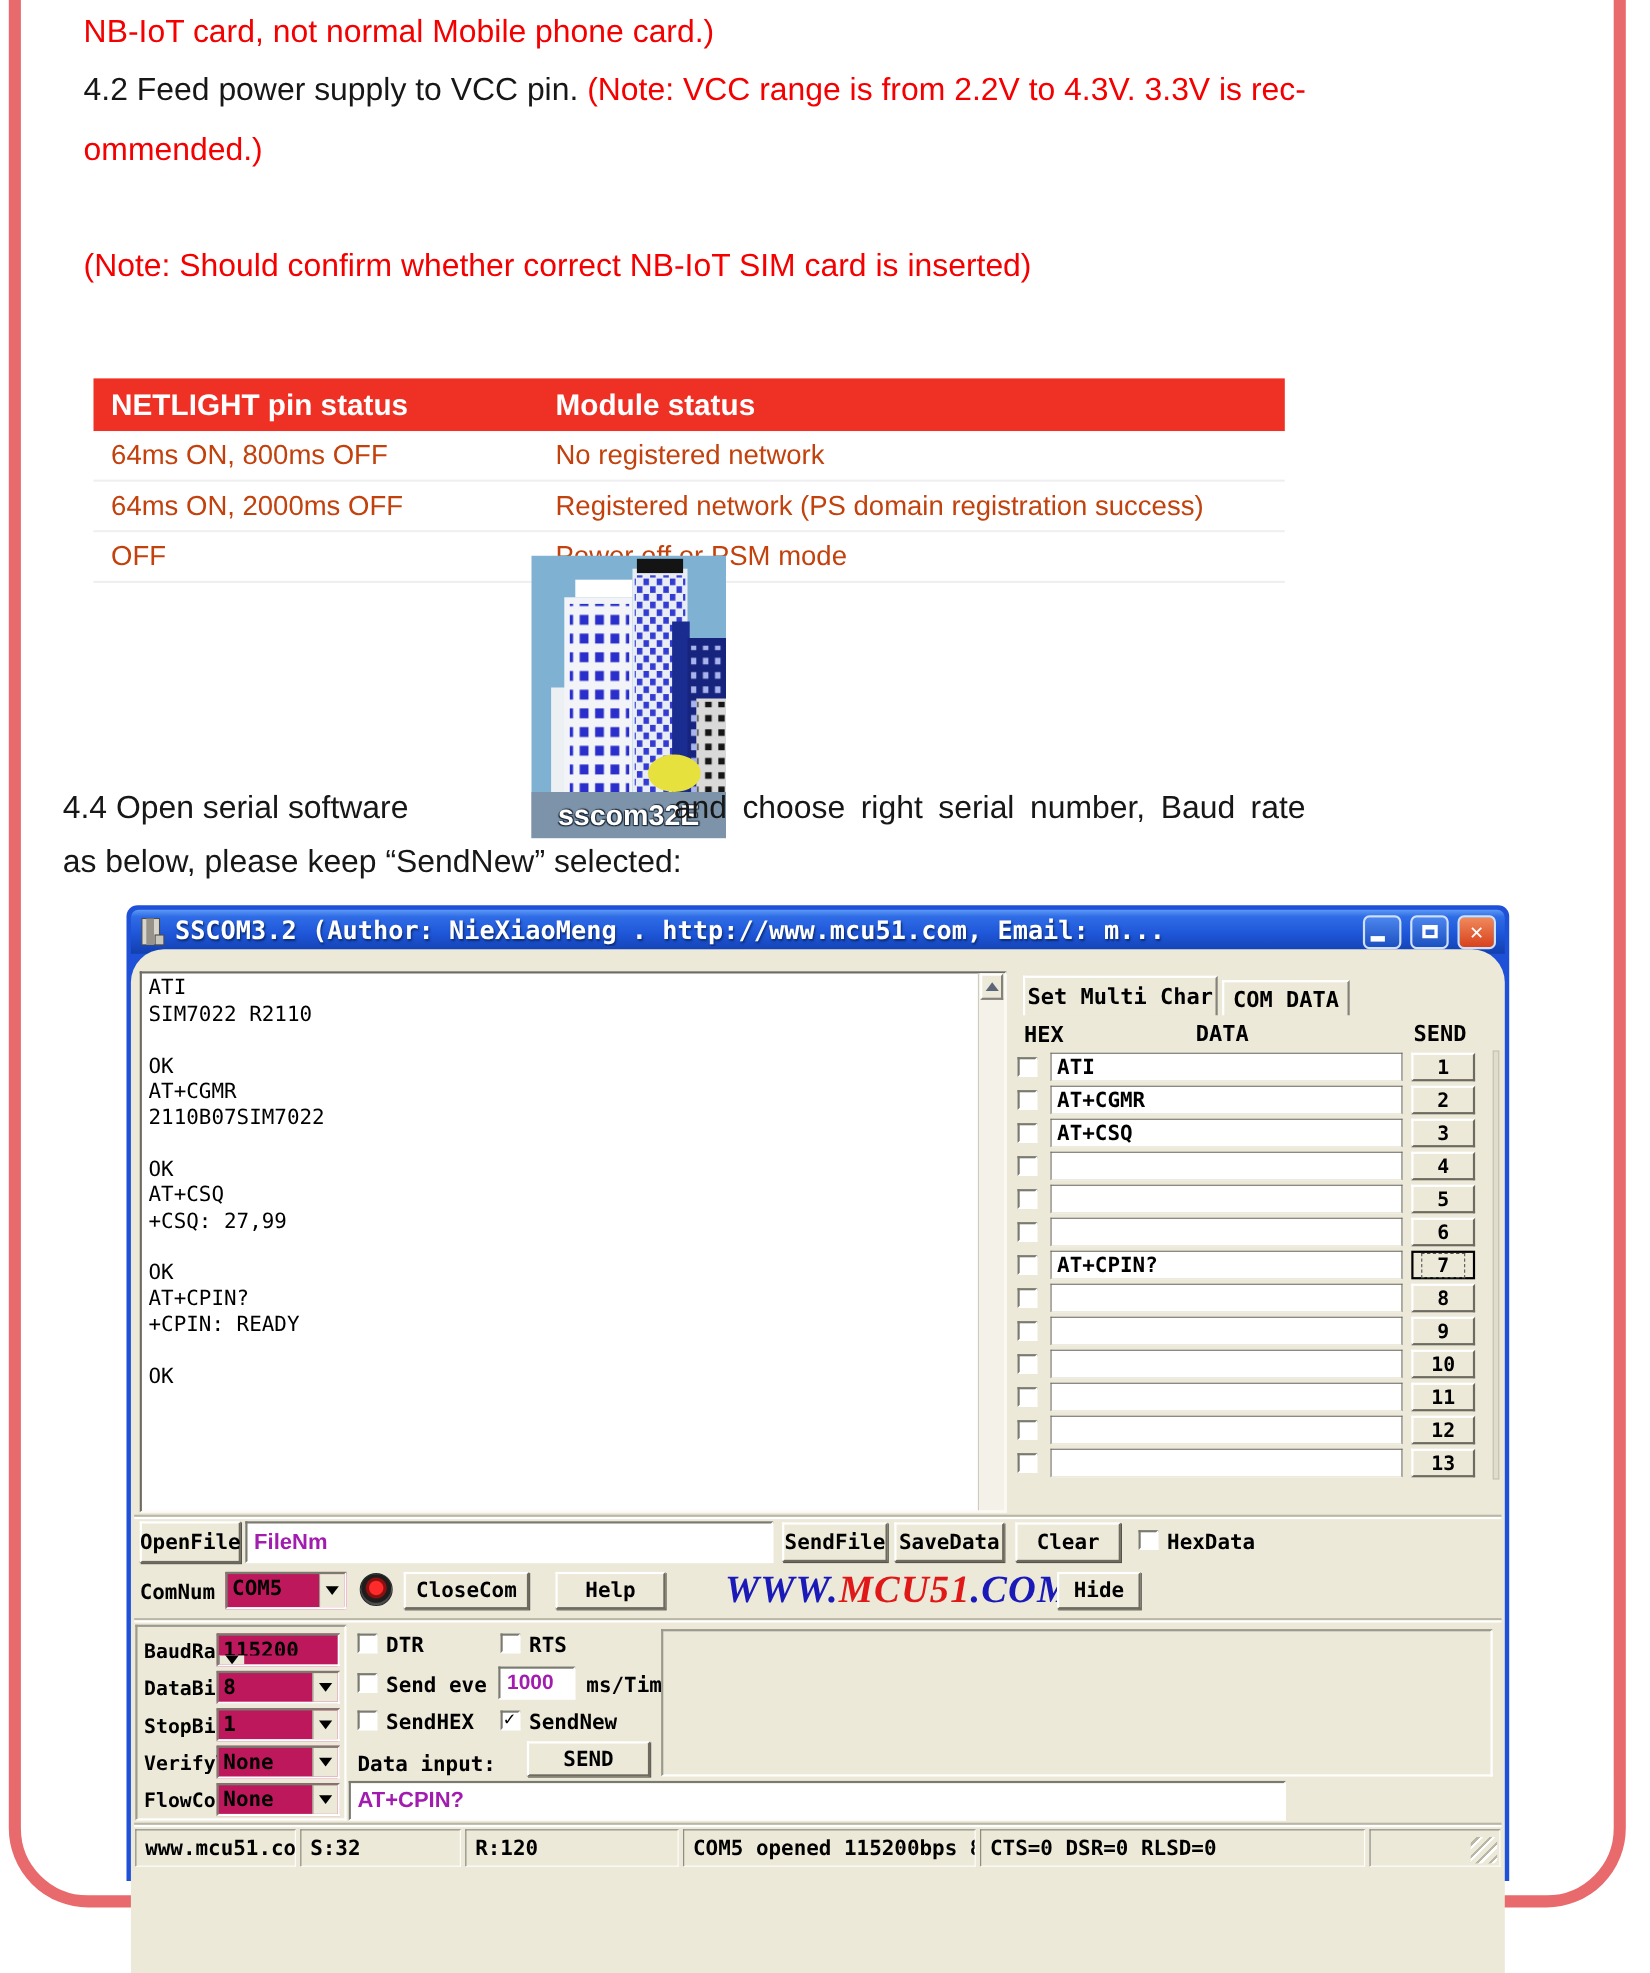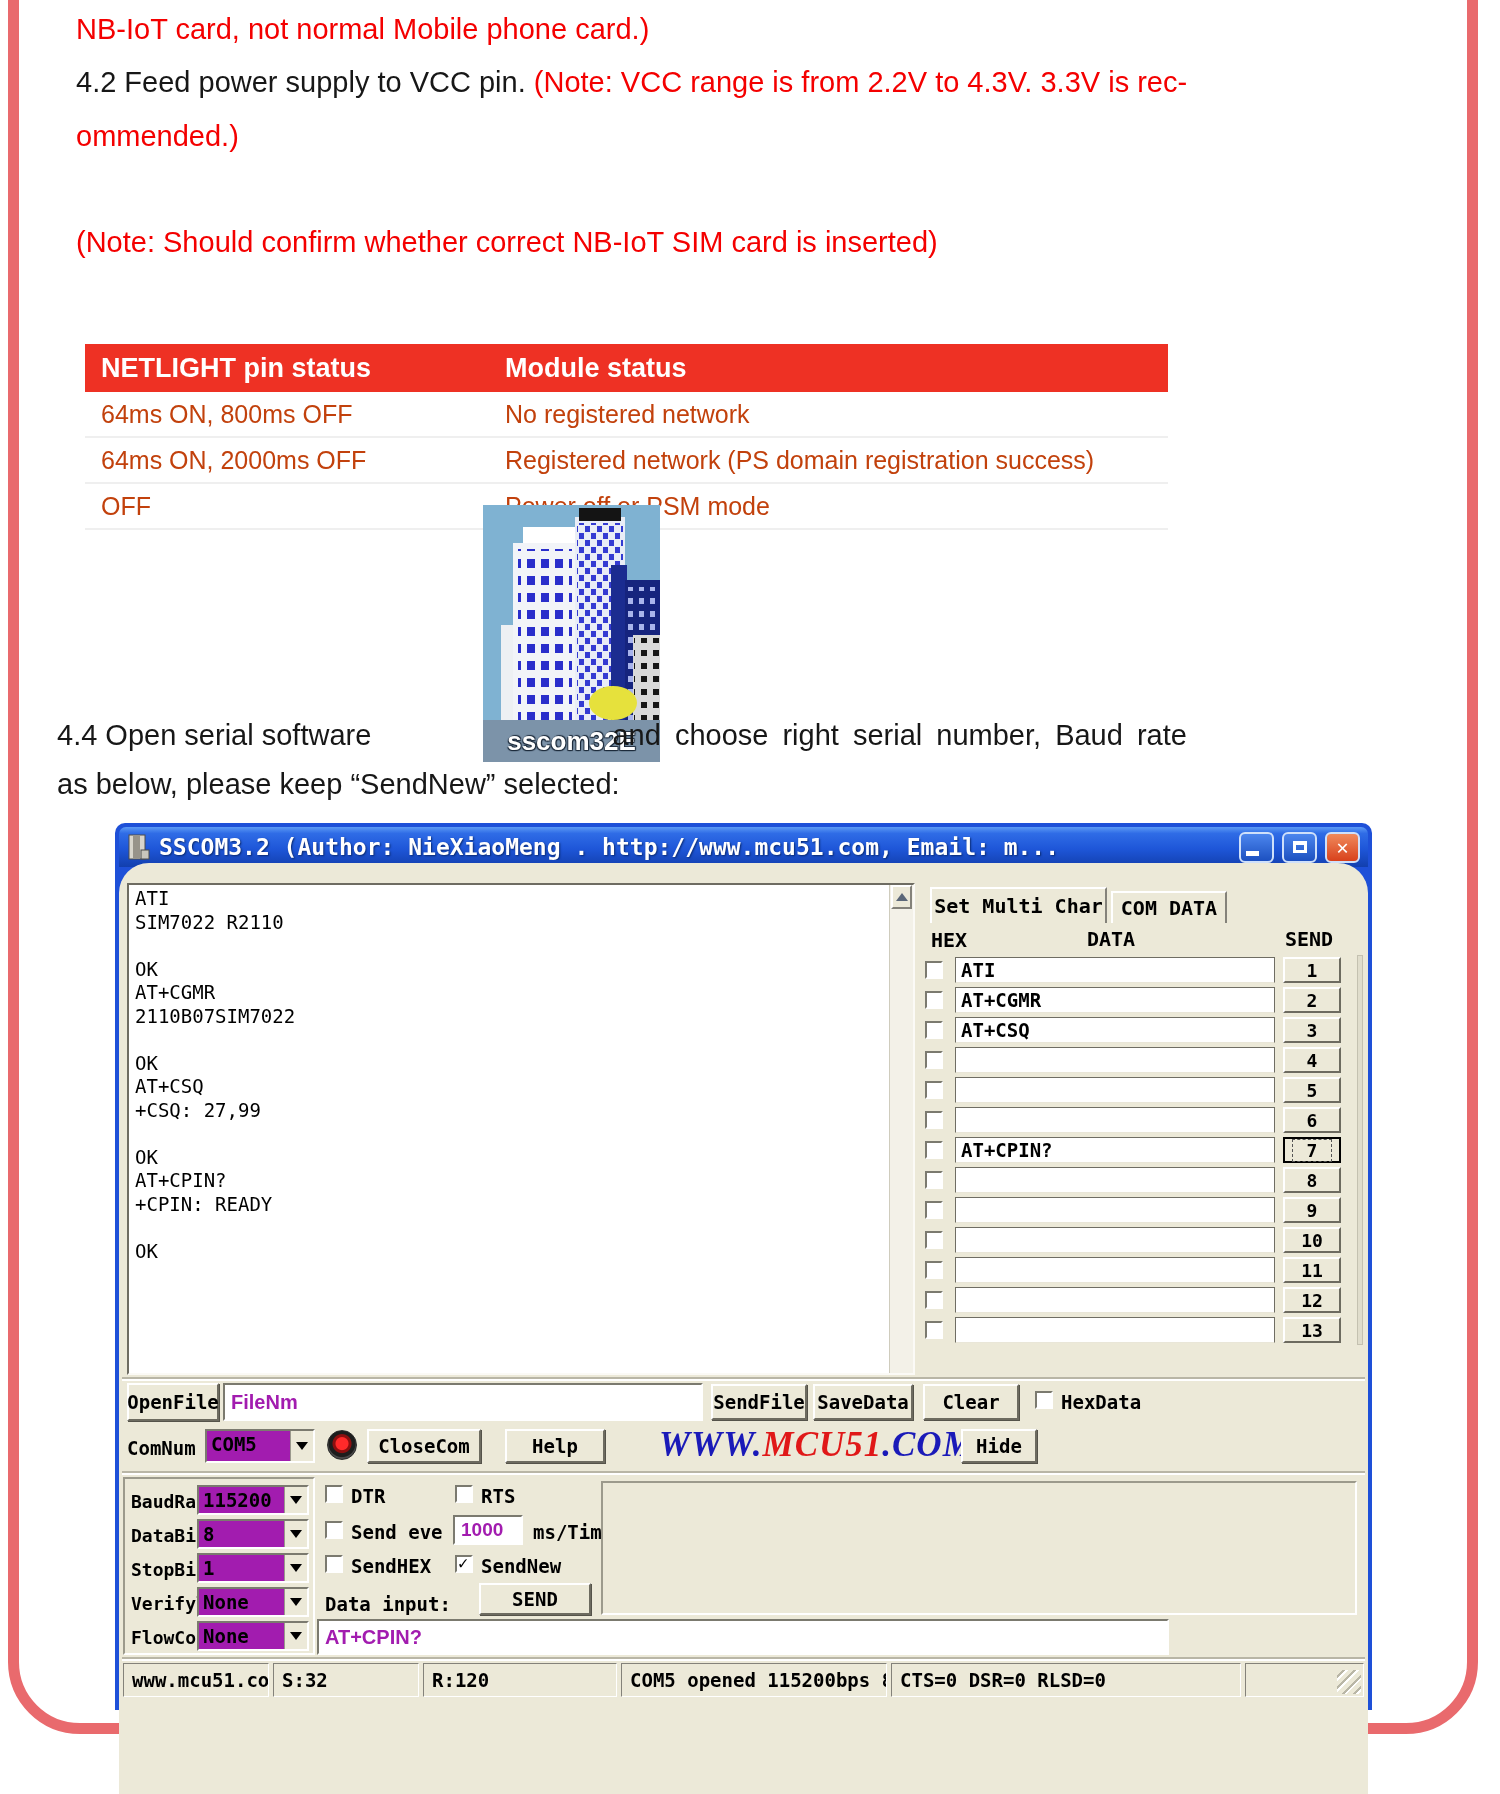--- a/index.html
+++ b/index.html
@@ -73,21 +73,21 @@
         border-top:2px solid #b9b6a6;border-bottom:2px solid #fff;}
   
   .b3{position:absolute;box-sizing:border-box;background:#ece9d8;
         border:2px solid;border-color:#fff #6d6b60 #6d6b60 #fff;box-shadow:1px 1px 0 #55534a;
         font-family:"DejaVu Sans Mono",monospace;font-size:19px;font-weight:bold;color:#000;
         display:flex;align-items:center;justify-content:center;}
   .field{position:absolute;box-sizing:border-box;background:#fff;border:2px solid;
         border-color:#7b7a6f #fff #fff #7b7a6f;font-family:Liberation Sans, sans-serif;
         font-size:20px;font-weight:bold;color:#a21caf;padding:4px 6px;}
   .lab{position:absolute;font-weight:bold;font-size:19px;color:#000;white-space:nowrap;}
-  .combo{position:absolute;box-sizing:border-box;display:flex;background:#a21caf;
+  .combo{position:absolute;box-sizing:border-box;display:flex;background:#be185d;
         border:2px solid;border-color:#7b7a6f #fff #fff #7b7a6f;}
   .combo .val{flex:1;font-size:19px;font-weight:bold;padding:2px 4px;white-space:nowrap;overflow:hidden;}
   .combo .dd{width:22px;background:#ece9d8;border-left:1px solid #9a988c;display:flex;align-items:center;justify-content:center;flex:none;}
   .tri-dn{width:0;height:0;border-left:6px solid transparent;border-right:6px solid transparent;border-top:8px solid #000;}
   .comdot{position:absolute;width:30px;height:30px;border-radius:50%;
         background:radial-gradient(circle at 50% 45%,#ff2a2a 0 6px,#8d0f0f 7px 9px,#1d1d1d 10px 13px,#4a4a4a 14px 15px);
         border:1px solid #2a2a2a;box-sizing:border-box;}
   .group{position:absolute;box-sizing:border-box;background:#ece9d8;
         border:2px solid;border-color:#9c9a8c #fff #fff #9c9a8c;}
   .panel-blank{position:absolute;box-sizing:border-box;background:#ece9d8;
@@ -342,21 +342,21 @@
       <button class="b3" style="left:386px;top:566px;width:100px;height:34px;">Help</button>
       <div class="logo" style="left:540px;top:562px;">
         <span class="blue">WWW.</span><span class="redm">MCU51</span><span class="blue">.COM</span>
       </div>
       <button class="b3" style="left:842px;top:566px;width:76px;height:34px;">Hide</button>
 
       <div class="hgroove" style="top:608px;"></div>
 
       <div class="group" style="left:4px;top:614px;width:192px;height:178px;">
         <div class="lab" style="left:6px;top:12px;font-size:18px;">BaudRa</div>
-        <div class="combo" style="left:72px;top:6px;width:112px;height:30px;">
+        <div class="combo" style="left:72px;top:6px;width:112px;height:30px;flex-direction:column;">
           <div class="val">115200</div>
           <div class="dd">
               <div class="tri-dn"></div>
             </div>
         </div>
         <div class="lab" style="left:6px;top:46px;font-size:18px;">DataBi</div>
         <div class="combo" style="left:72px;top:40px;width:112px;height:30px;">
           <div class="val">8</div>
           <div class="dd">
               <div class="tri-dn"></div>

